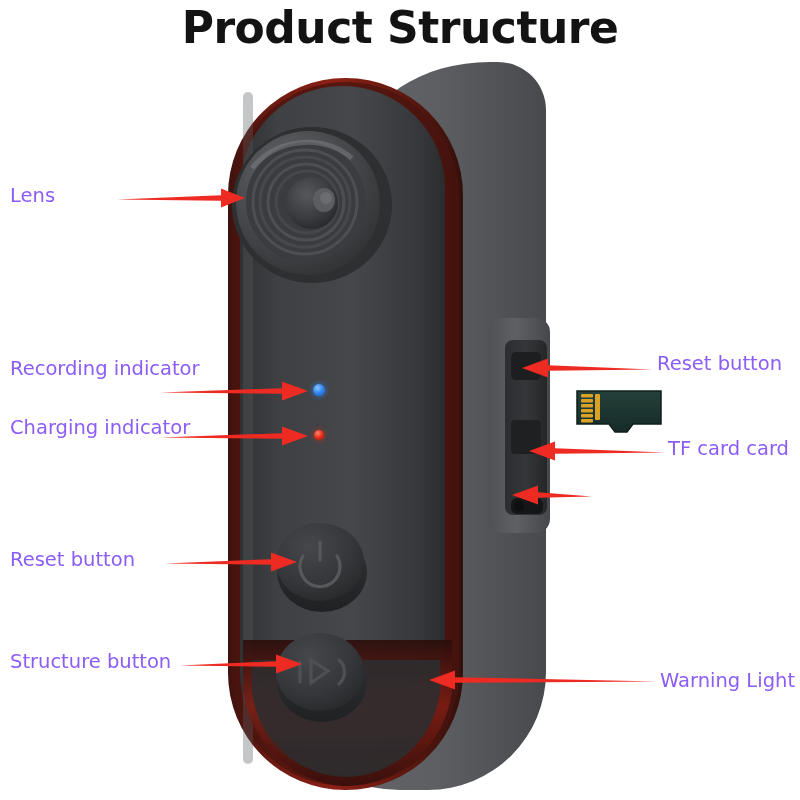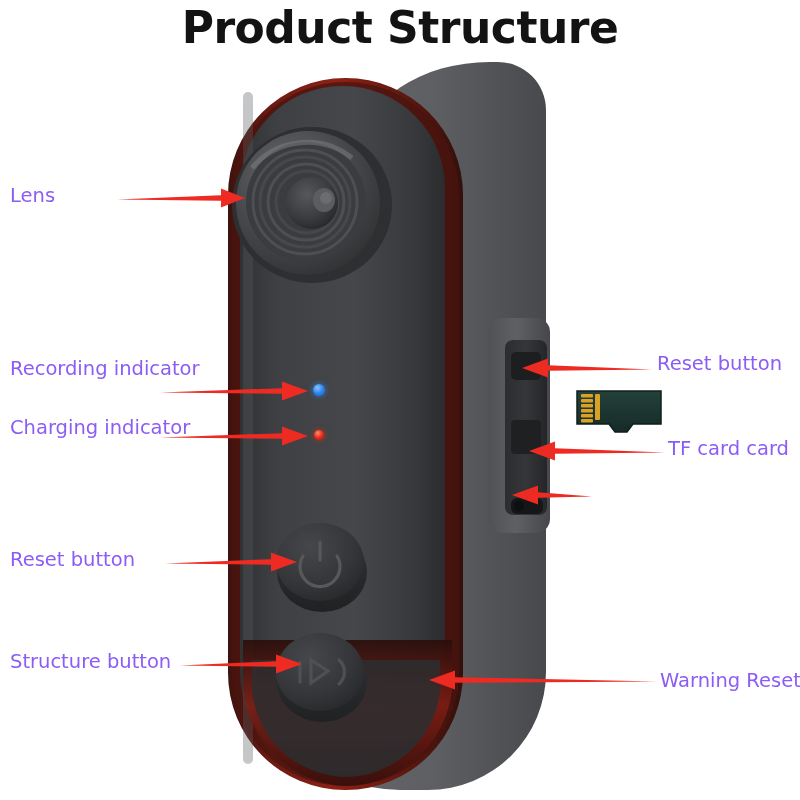--- a/index.html
+++ b/index.html
@@ -319,15 +319,15 @@
 
   <div class="label left" style="left:10px; top:550px;">Reset button</div>
 
   <div class="label left" style="left:10px; top:652px;">Structure button</div>
 
   <div class="label right" style="left:657px; top:344px;margin-top:10px;">Reset button</div>
 
   <div class="label right" style="left:668px; top:439px;">TF card card</div>
 
 
-  <div class="label right" style="left:660px; top:671px;">Warning Reset</div>
+  <div class="label right" style="left:660px; top:671px;">Warning Light</div>
 
 </div>
 
 </body></html>

